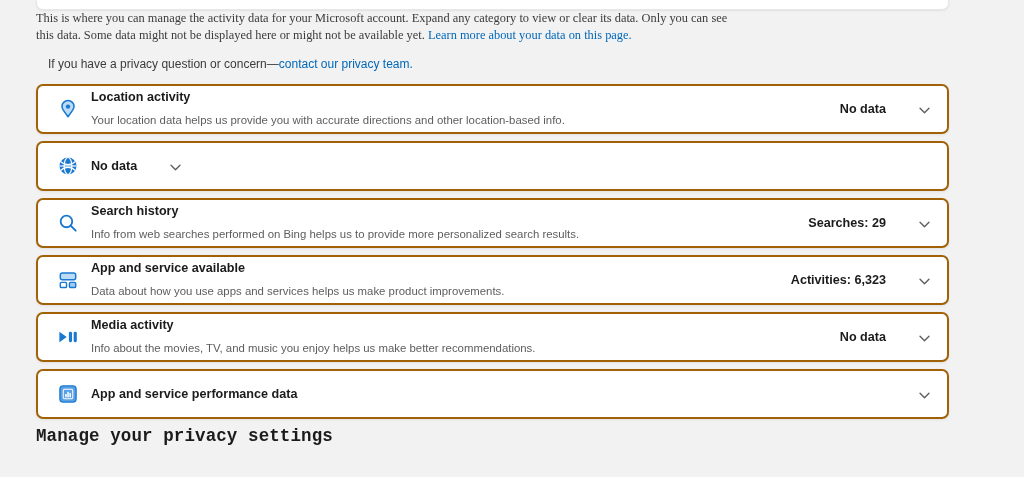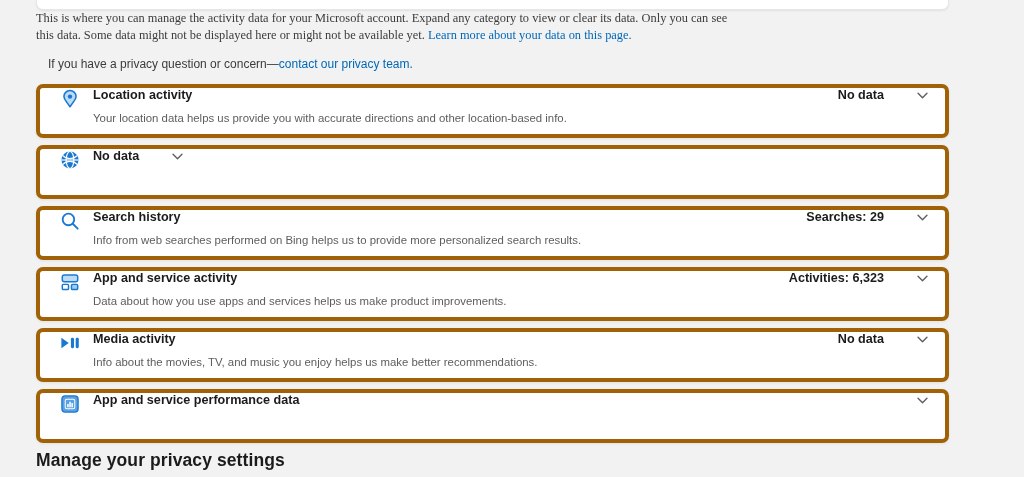--- a/index.html
+++ b/index.html
@@ -21,37 +21,37 @@
     letter-spacing:.1px;
   }
   .heading-top{padding-top:32px;}
   .intro{
     margin:10px 0 0 0;max-width:700px;font-size:12.4px;line-height:16.5px;color:#3b3b3b;font-family:Liberation Serif, serif;
   }
   .privacy-line{margin:13px 0 0 12px;font-size:12px;line-height:16px;color:#3b3b3b;}
   a.text-link{color:#0067b8;text-decoration:none;cursor:pointer;}
   .cards{margin-top:12px;}
   .card{
-    display:flex;align-items:flex-start;
-    background:#fff;border:4px solid #a16207;border-radius:7px;
+    display:flex;align-items:center;
+    background:#fff;border:2px solid #a16207;border-radius:7px;
     box-shadow:0 1px 3px rgba(0,0,0,.07);
     height:46px;margin-bottom:7px;
     padding:0 16px 0 19px;cursor:pointer;
   }
   .card-icon{width:22px;height:22px;flex:0 0 22px;margin-right:12px;display:flex;align-items:center;justify-content:center;}
   .card-icon svg{display:block;}
   .card-text{flex:1 1 auto;min-width:0;}
   .card-title{font-size:12.6px;font-weight:700;color:#1b1b1b;line-height:15px;}
   .card-desc{font-size:11.4px;color:#5d5d5d;line-height:13.5px;margin-top:9px;}
   .card-status{
     font-size:12.6px;font-weight:700;color:#1b1b1b;white-space:nowrap;
     margin-right:32px;
   }
   .chevron{width:13px;height:13px;flex:0 0 13px;}
-  .heading-bottom{margin-top:28px;}
+  .heading-bottom{margin-top:28px;font-family:Liberation Mono, monospace;}
 </style>
 </head>
 <body>
 
 <div class="prev-card"></div>
 
 <div class="page">
 
 
   <p class="intro"><span>This is where you can manage the activity data for your Microsoft account. Expand any category to view or clear its data. Only you can see this data. Some data might not be displayed here or might not be available yet. </span><a class="text-link">Learn more about your data on this page.</a></p>
@@ -116,21 +116,21 @@
 
   <div class="card">
     <span class="card-icon">
           <svg width="22" height="22" viewBox="0 0 24 24">
             <rect x="3.6" y="4.4" width="16.8" height="7.4" rx="2.2" fill="#bcdcf5" stroke="#1a78d0" stroke-width="1.6"></rect>
             <rect x="3.6" y="14.6" width="6.8" height="5.6" rx="1.2" fill="#ffffff" stroke="#1a78d0" stroke-width="1.6"></rect>
             <rect x="13.6" y="14.6" width="6.8" height="5.6" rx="1.2" fill="#9fccf0" stroke="#1a78d0" stroke-width="1.6"></rect>
           </svg>
         </span>
     <span class="card-text">
-      <div class="card-title">App and service activity</div>
+      <div class="card-title">App and service available</div>
       <div class="card-desc">Data about how you use apps and services helps us make product improvements.</div>
     </span>
     <span class="card-status">Activities: 6,323</span>
     <span class="chevron">
       <svg width="13" height="13" viewBox="0 0 14 14">
         <path d="M2.2 4.6 L7 9.4 L11.8 4.6" fill="none" stroke="#5f5f5f" stroke-width="1.5" stroke-linecap="round" stroke-linejoin="round"></path>
       </svg>
     </span>
   </div>
 

